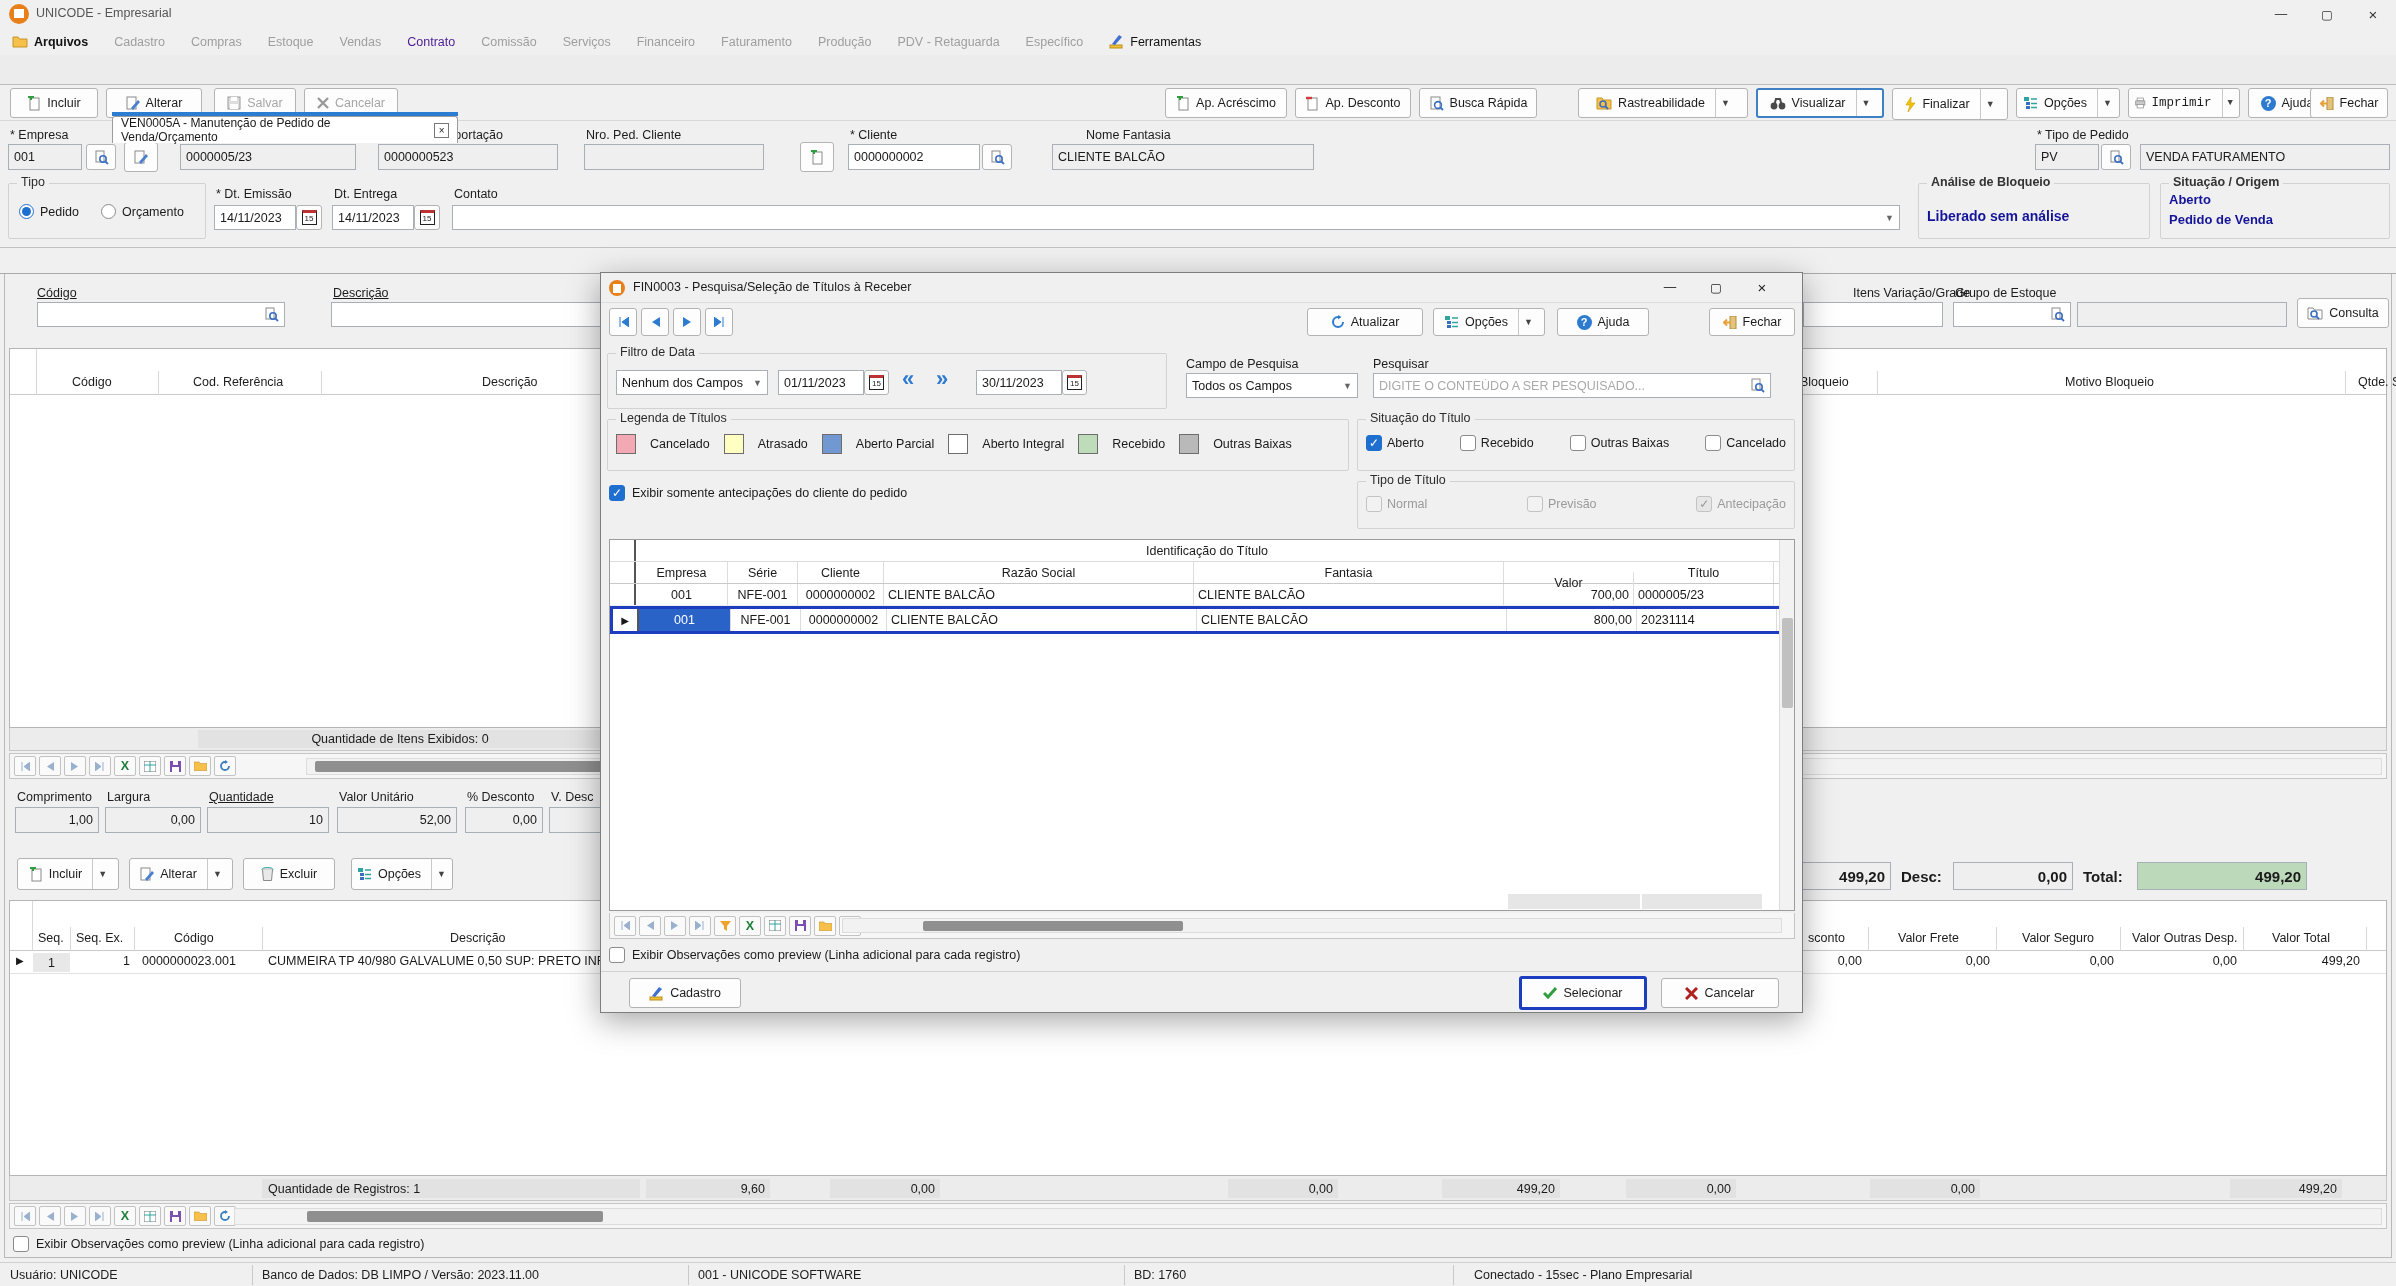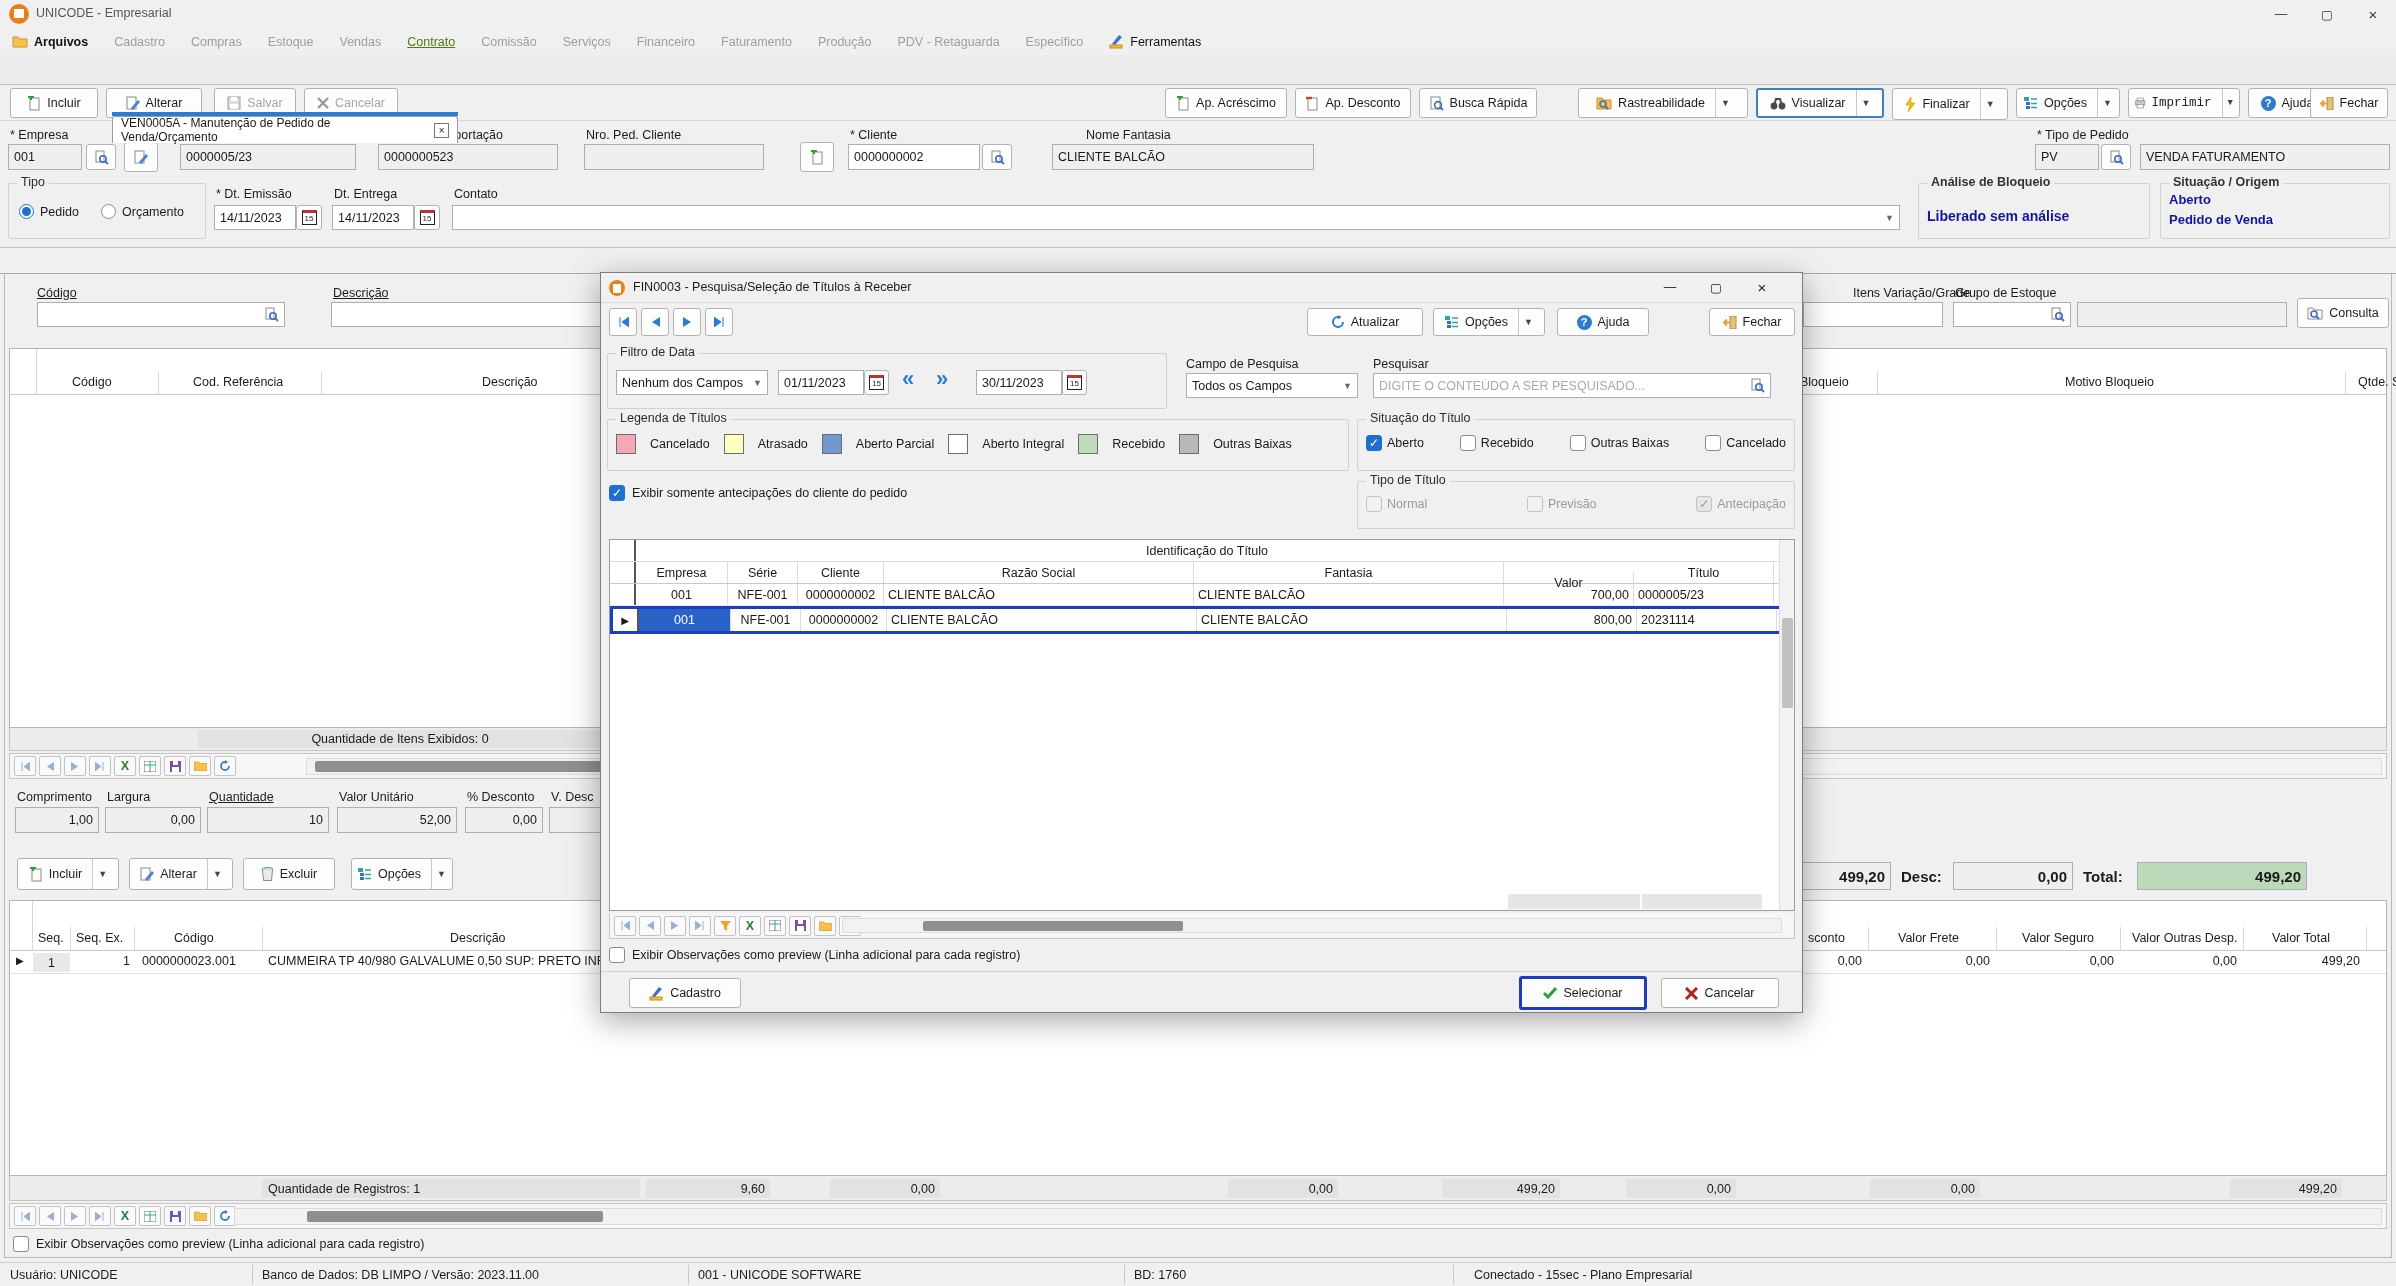--- a/index.html
+++ b/index.html
@@ -80,21 +80,21 @@
   <span style="display:flex;align-items:center;gap:6px;font-weight:bold;color:#111;">
     <svg width="16" height="13" viewBox="0 0 16 13">
         <path d="M1 2 h5 l1.5 2 H15 v8 H1 Z" fill="#f7c04a" stroke="#c79428"></path>
       </svg>
     <span>Arquivos</span>
   </span>
   <span style="color:#9e9e9e;">Cadastro</span>
   <span style="color:#9e9e9e;">Compras</span>
   <span style="color:#9e9e9e;">Estoque</span>
   <span style="color:#9e9e9e;">Vendas</span>
-  <span style="color:#4d7c0f;text-decoration:underline;">Contrato</span>
+  <span style="color:#4c1d95;">Contrato</span>
   <span style="color:#9e9e9e;">Comissão</span>
   <span style="color:#9e9e9e;">Serviços</span>
   <span style="color:#9e9e9e;">Financeiro</span>
   <span style="color:#9e9e9e;">Faturamento</span>
   <span style="color:#9e9e9e;">Produção</span>
   <span style="color:#9e9e9e;">PDV - Retaguarda</span>
   <span style="color:#9e9e9e;">Específico</span>
   <span style="display:flex;align-items:center;gap:6px;color:#111;">
     <svg width="15" height="15" viewBox="0 0 15 15">
         <rect x="1" y="11" width="12" height="3" fill="#f2c037" stroke="#b98f1d"></rect>

